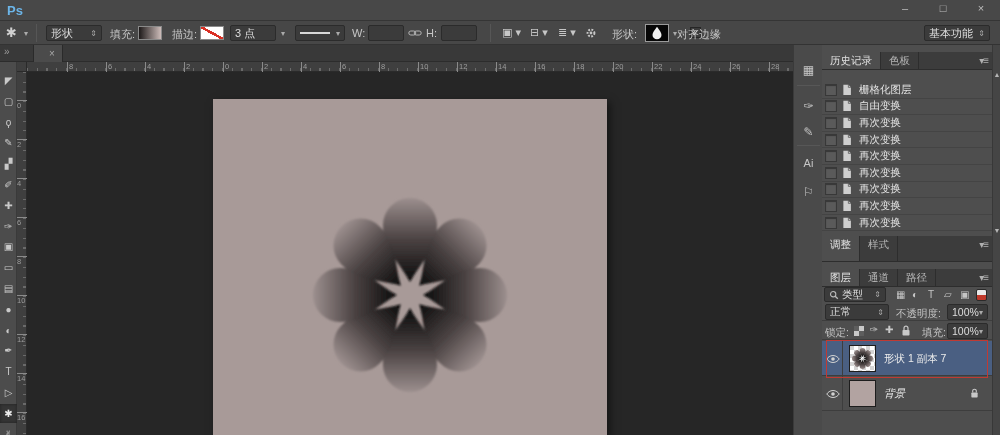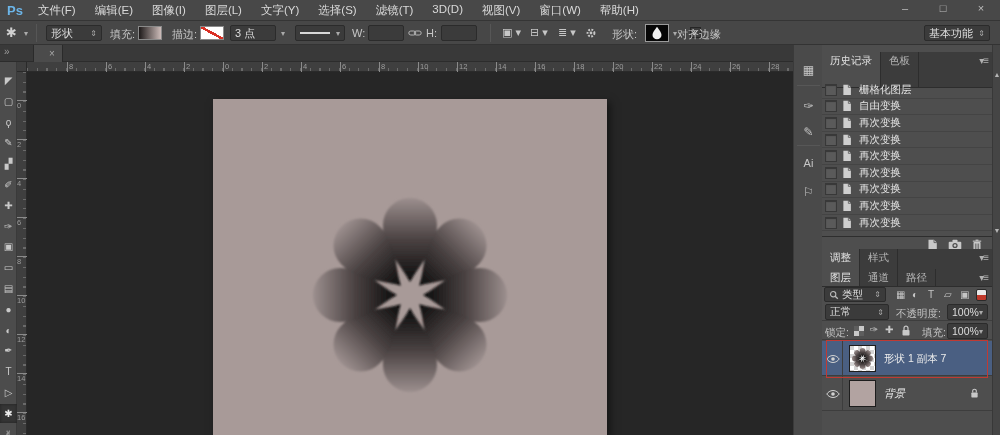--- a/index.html
+++ b/index.html
@@ -164,33 +164,20 @@
     <symbol id="i-droplet" viewBox="0 0 12 14">
         <path d="M6,0.8 C3.5,4.5 1.5,6.5 1.5,9 a4.5,4.3 0 0 0 9,0 C10.5,6.5 8.5,4.5 6,0.8 Z" fill="#f2f2f2"></path>
       </symbol>
   </defs>
 </svg>
 
 <div id="app" style="--sel: #4a5f82; --red: #c03a34;">
 
   <div id="menubar" class="abs">
     <span id="ps-logo">Ps</span>
-    <div id="menu-items">
-        <span class="menu-item">文件(F)</span>
-        <span class="menu-item">编辑(E)</span>
-        <span class="menu-item">图像(I)</span>
-        <span class="menu-item">图层(L)</span>
-        <span class="menu-item">文字(Y)</span>
-        <span class="menu-item">选择(S)</span>
-        <span class="menu-item">滤镜(T)</span>
-        <span class="menu-item">3D(D)</span>
-        <span class="menu-item">视图(V)</span>
-        <span class="menu-item">窗口(W)</span>
-        <span class="menu-item">帮助(H)</span>
-      </div>
     <div id="win-controls">
       <span class="win-btn">–</span>
       <span class="win-btn">□</span>
       <span class="win-btn">×</span>
     </div>
   </div>
 
   <div id="optionsbar" class="abs">
     <span id="tool-preset-icon">✱</span>
     <span class="mini-arr" style="left:24px">▾</span>
@@ -346,21 +333,21 @@
       <span class="strip-icon" style="top: 54px;">✑</span>
       <span class="strip-icon" style="top: 80px;">✎</span>
       <span class="strip-icon" style="top: 112px; font-size: 11px;">Ai</span>
       <span class="strip-icon" style="top: 140px;">⚐</span>
       <span class="strip-sep" style="top: 40px;"></span>
       <span class="strip-sep" style="top: 100px;"></span>
     </div>
 
   <div id="dock" class="abs">
 
-    <div class="ptabs" style="top:7px;height:36px">
+    <div class="ptabs" style="top:7px;height:18px">
       <span class="ptab active">历史记录</span><span class="ptab">色板</span>
       <span class="pmenu">▾≡</span>
     </div>
     <div id="history-list">
         <div class="hrow">
           <span class="hwell"></span>
           <svg width="10" height="12" class="ic hdoc">
             <use href="#i-doc"></use>
           </svg>
           <span class="hlab">栅格化图层</span>
@@ -427,21 +414,21 @@
           <use href="#i-doc"></use>
         </svg>
       <svg class="ic fic" style="left:126px" width="14" height="11">
           <use href="#i-camera"></use>
         </svg>
       <svg class="ic fic" style="left:150px" width="10" height="12">
           <use href="#i-trash"></use>
         </svg>
     </div>
 
-    <div class="ptabs" style="top:204px;height:26px">
+    <div class="ptabs" style="top:191px;height:26px">
       <span class="ptab active">调整</span><span class="ptab">样式</span>
       <span class="pmenu">▾≡</span>
     </div>
 
     <div class="ptabs" style="top:224px;height:18px">
       <span class="ptab active">图层</span><span class="ptab">通道</span><span class="ptab">路径</span>
       <span class="pmenu">▾≡</span>
     </div>
 
     <div class="abs" style="left:0;top:242px;width:170px;height:16px">

